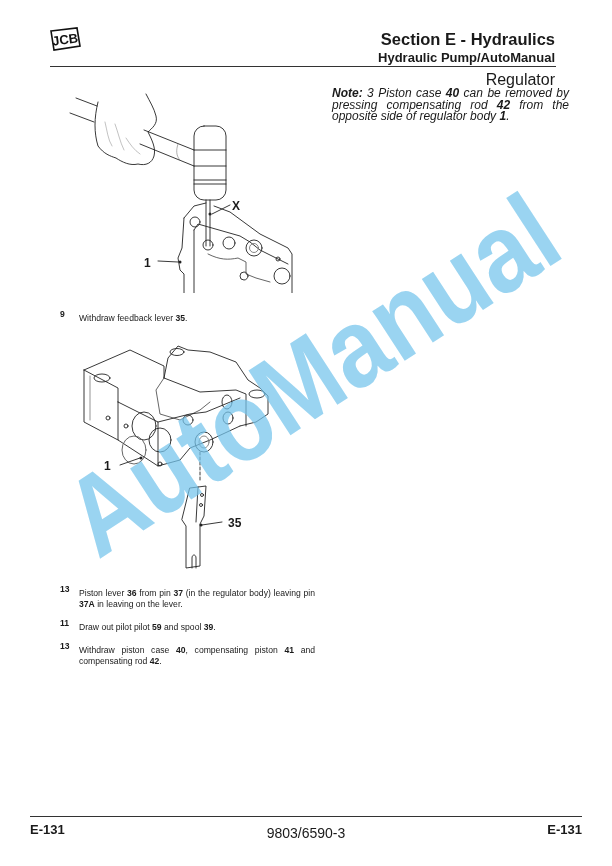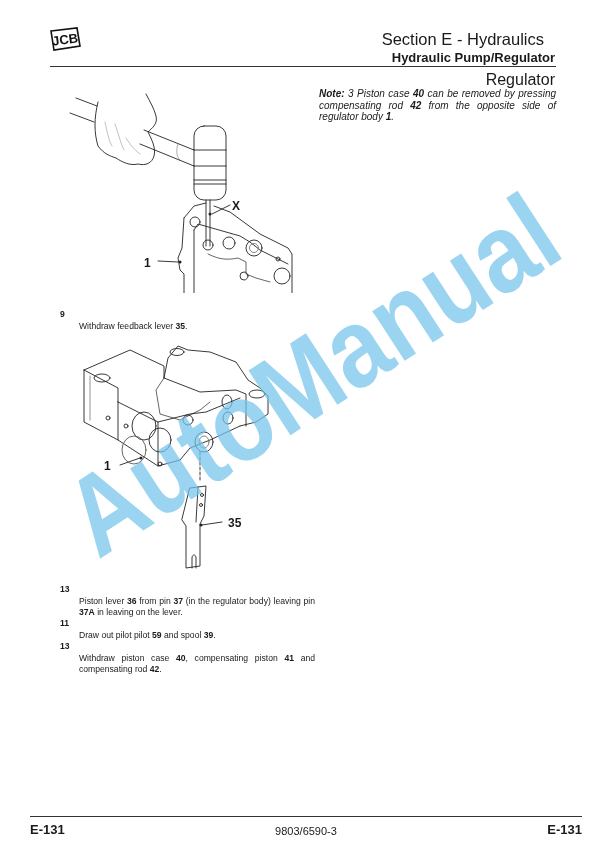--- a/index.html
+++ b/index.html
@@ -1,49 +1,49 @@
 <!DOCTYPE html>
 <html><head>
 <meta charset="utf-8">
 <style>
   html, body { margin: 0; padding: 0; background: #ffffff; }
   body { width: 612px; height: 866px; position: relative; overflow: hidden;
          font-family: "Liberation Sans", sans-serif; color: #1a1a1a; }
   .abs { position: absolute; }
   .logo { left: 48px; top: 27px; width: 34px; height: 24px; }
-  .sec-title { right: 68px; top: 30px; font-size: 16.5px; font-weight: normal; text-align: left; white-space: nowrap; }
+  .sec-title { right: 57px; top: 30px; font-size: 16.5px; font-weight: bold; text-align: left; white-space: nowrap; }
   .sub-title { right: 57px; top: 50px; font-size: 13px; font-weight: bold; text-align: right; white-space: nowrap; }
   .hr-top { left: 50px; top: 66px; width: 506px; height: 1px; background: #333; }
   .topic { right: 57px; top: 71px; font-size: 16px; text-align: right; }
-  .note { left: 319px; top: 88px; width: 237px; font-size: 10px; line-height: 11.5px;
+  .note { left: 332px; top: 88px; width: 237px; font-size: 12px; line-height: 11.5px;
           font-style: italic; text-align: justify; }
   .note b { font-style: italic; }
   .step { left: 60px; font-size: 8.6px; line-height: 11.3px; width: 240px; }
   .step .num { position: absolute; left: 0; top: 0; font-weight: bold; width: 20px; }
-  .step .txt { position: absolute; left: 19px; top: 12px; width: 236px; text-align: justify; }
+  .step .txt { position: absolute; left: 19px; top: 4px; width: 236px; text-align: justify; }
   .fig { position: absolute; }
   .callout { font-size: 12px; font-weight: bold; fill: #1a1a1a; font-family: "Liberation Sans", sans-serif; }
   .hr-bot { left: 30px; top: 816px; width: 552px; height: 1px; background: #333; }
   .footer-left { left: 30px; top: 822px; font-size: 13px; font-weight: bold; }
-  .footer-center { left: 0; width: 612px; top: 825px; text-align: center; font-size: 11px; }
+  .footer-center { left: 0; width: 612px; top: 825px; text-align: center; font-size: 14px; }
   .footer-right { right: 30px; top: 822px; font-size: 13px; font-weight: bold; }
   .watermark { left: 0; top: 0; width: 612px; height: 866px; pointer-events: none; }
   .wm-text { font-family: "Liberation Sans", sans-serif; font-size: 112px; font-weight: bold; fill: #74c4ec; opacity: 0.72; }
 </style>
 </head>
 <body>
 
 <div class="abs logo">
   <svg width="34" height="24" viewBox="0 0 34 24">
     <path d="M3 4 L29 1 L32 19 L6 23 Z" fill="#fff" stroke="#111" stroke-width="1.6"></path>
     <text x="17" y="17" text-anchor="middle" font-family="Liberation Sans, sans-serif" font-weight="bold" font-size="13" fill="#111" transform="rotate(-8 17 12)">JCB</text>
   </svg>
 </div>
 <div class="abs sec-title">Section E - Hydraulics</div>
-<div class="abs sub-title">Hydraulic Pump/Regulator</div>
+<div class="abs sub-title">Hydraulic Pump/AutoManual</div>
 <div class="abs hr-top"></div>
 <div class="abs topic">Regulator</div>
 
 <div class="abs note">
   <b>Note:</b><span> 3 Piston case </span><b>40</b><span> can be removed by pressing compensating rod </span><b>42</b><span> from the opposite side of regulator body </span><b>1</b><span>.</span>
 </div>
 
 <svg class="fig" style="left:60px; top:88px;" width="240" height="205" viewBox="0 0 240 205">
   <g fill="none" stroke="#222" stroke-width="0.9" stroke-linejoin="round" stroke-linecap="round">
 

